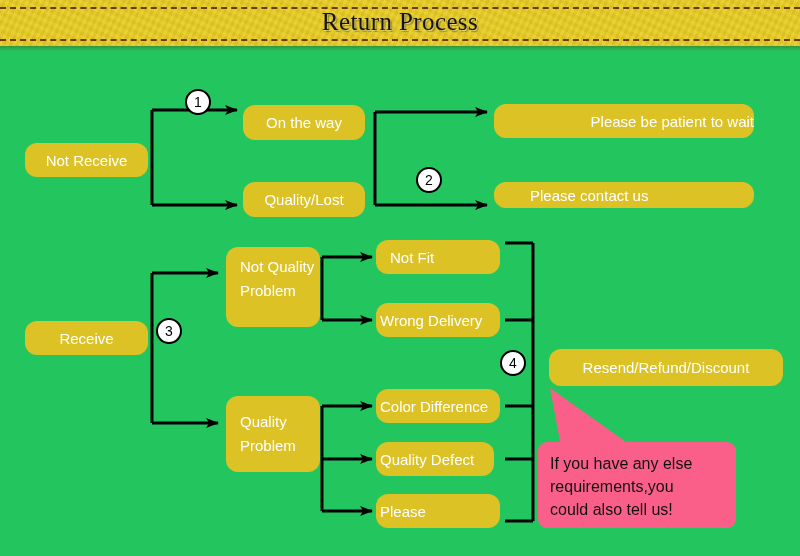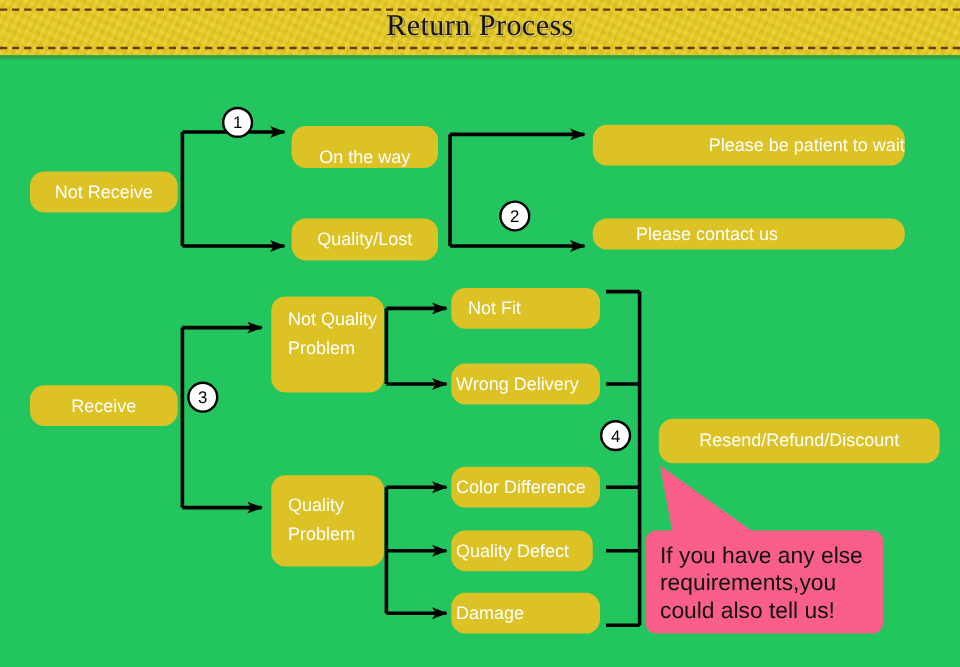--- a/index.html
+++ b/index.html
@@ -125,21 +125,21 @@
     position: absolute;
     left: 538px;
     top: 442px;
     width: 198px;
     height: 86px;
     background: #fa5f8a;
     border-radius: 9px;
     box-sizing: border-box;
     padding: 10px 12px 0 12px;
     color: #111111;
-    font-size: 19px;
+    font-size: 16px;
     line-height: 23px;
   }
   #callout-tail {
     position: absolute;
     left: 0;
     top: 0;
     width: 800px;
     height: 556px;
     pointer-events: none;
   }
@@ -197,21 +197,21 @@
       </g>
     </svg>
 
     <div class="node center" style="left:25px; top:143px; width:123px; height:34px;">
       <span>Not Receive</span>
     </div>
     <div class="node center" style="left:25px; top:321px; width:123px; height:34px;">
       <span>Receive</span>
     </div>
 
-    <div class="node center" style="left:243px; top:105px; width:122px; height:35px;align-items:flex-end;">
+    <div class="node center" style="left:243px; top:105px; width:122px; height:35px;">
       <span>On the way</span>
     </div>
     <div class="node center" style="left:243px; top:182px; width:122px; height:35px;">
       <span>Quality/Lost</span>
     </div>
     <div class="node multiline pad" style="left:226px; top:247px; width:94px; height:80px;">
       <span>Not
 Quality
 Problem</span>
     </div>
@@ -226,21 +226,21 @@
     <div class="node" style="left:376px; top:303px; width:124px; height:34px; padding-left:4px;">
       <span>Wrong Delivery</span>
     </div>
     <div class="node" style="left:376px; top:389px; width:124px; height:34px; padding-left:4px;">
       <span>Color Difference</span>
     </div>
     <div class="node" style="left:376px; top:442px; width:118px; height:34px; padding-left:4px;text-align:center;">
       <span>Quality Defect</span>
     </div>
     <div class="node" style="left:376px; top:494px; width:124px; height:34px; padding-left:4px;">
-      <span>Damage</span>
+      <span>Please</span>
     </div>
 
     <div class="node pad" style="left:494px; top:104px; width:260px; height:34px;justify-content:flex-end;">
       <span>Please be patient to wait</span>
     </div>
     <div class="node pad" style="left:494px; top:182px; width:260px; height:26px;padding-left:36px;">
       <span>Please contact us</span>
     </div>
     <div class="node center" style="left:549px; top:349px; width:234px; height:37px;">
       <span>Resend/Refund/Discount</span>

